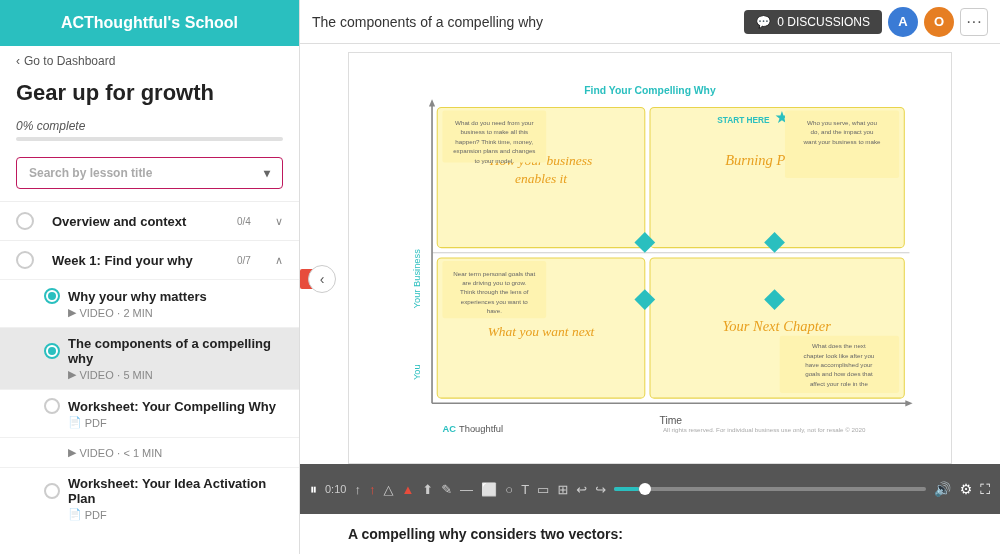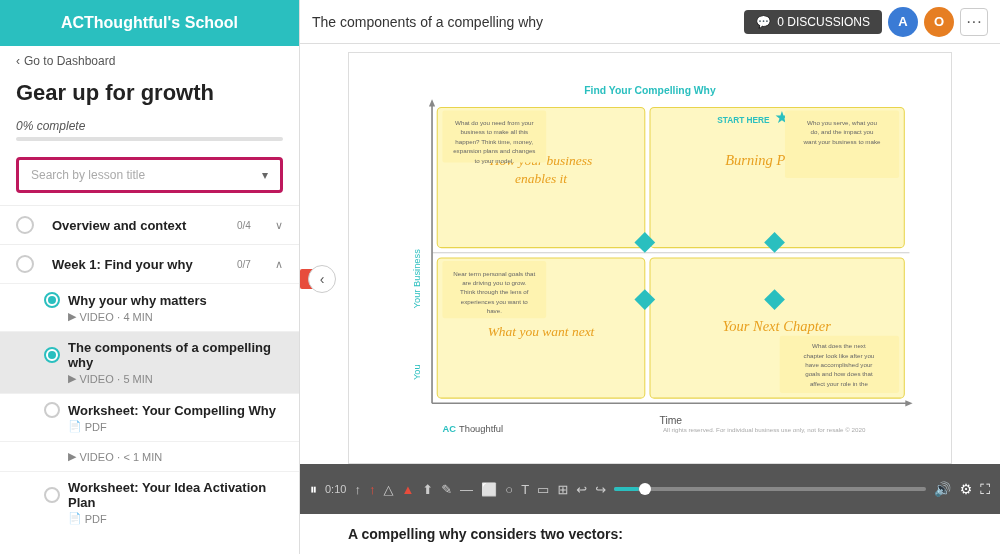--- a/index.html
+++ b/index.html
@@ -54,29 +54,30 @@
       background: #2abfbf;
       border-radius: 2px;
       width: 0%;
     }
     #sidebar-search-wrap {
       padding: 4px 16px 12px;
     }
     #sidebar-search {
       width: 100%;
       padding: 8px 12px;
-      border: 3px solid #be185d;
+      border: 1px solid #be185d;
       border-radius: 4px;
       font-size: 12px;
       color: #666;
       background: #fff;
       display: flex;
       align-items: center;
       justify-content: space-between;
       cursor: pointer;
+      font-weight: bold;
     }
     .section-header {
       padding: 10px 16px;
       display: flex;
       align-items: center;
       gap: 18px;
       cursor: pointer;
       border-top: 1px solid #eee;
     }
     .section-circle {
@@ -328,21 +329,21 @@
   </div>
 
   <div class="lesson-item">
     <div class="lesson-item-top">
       <div class="lesson-circle active-circle"></div>
       <span class="lesson-title">Why your why matters</span>
     </div>
     <div class="lesson-meta">
       <span>▶</span>
       <span>VIDEO · </span>
-      <span>4 MIN</span>
+      <span>2 MIN</span>
     </div>
   </div>
 
   <div class="lesson-item active">
     <div class="lesson-item-top">
       <div class="lesson-circle active-circle"></div>
       <span class="lesson-title bold">The components of a compelling why</span>
     </div>
     <div class="lesson-meta">
       <span>▶</span>

